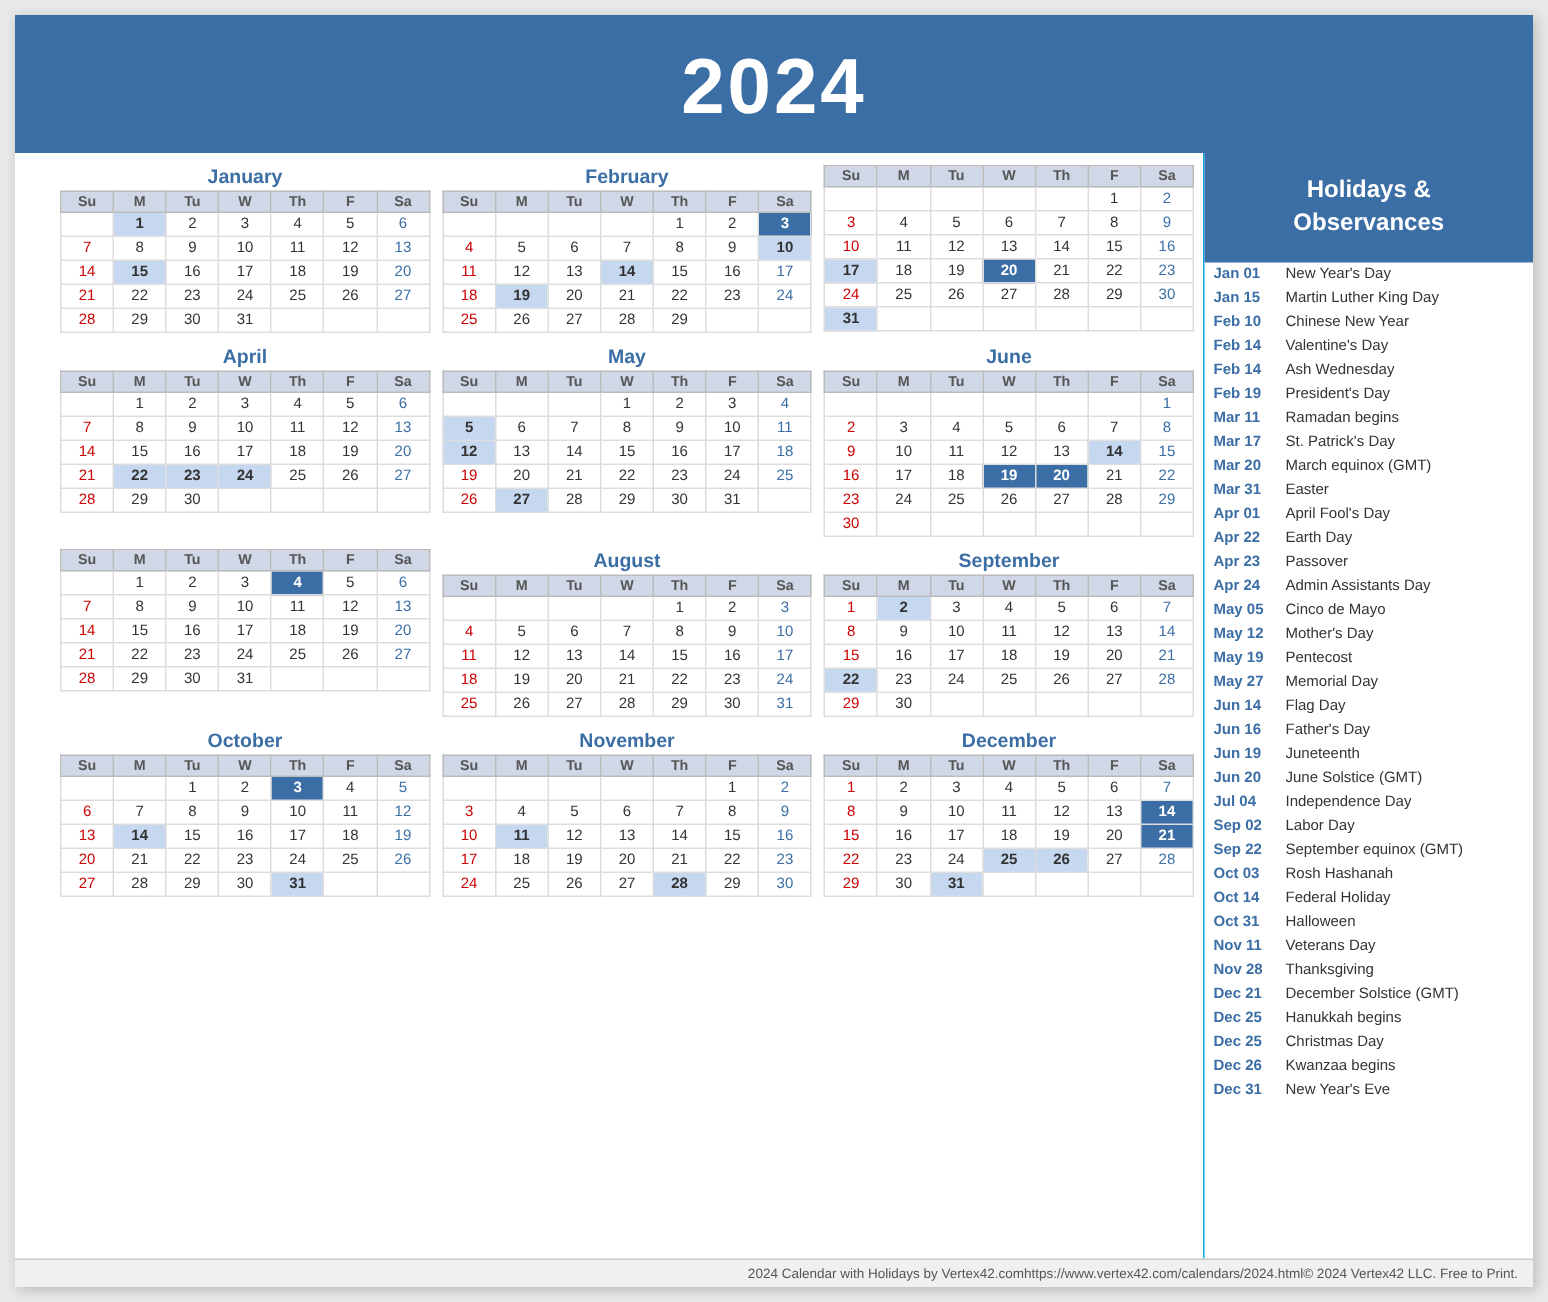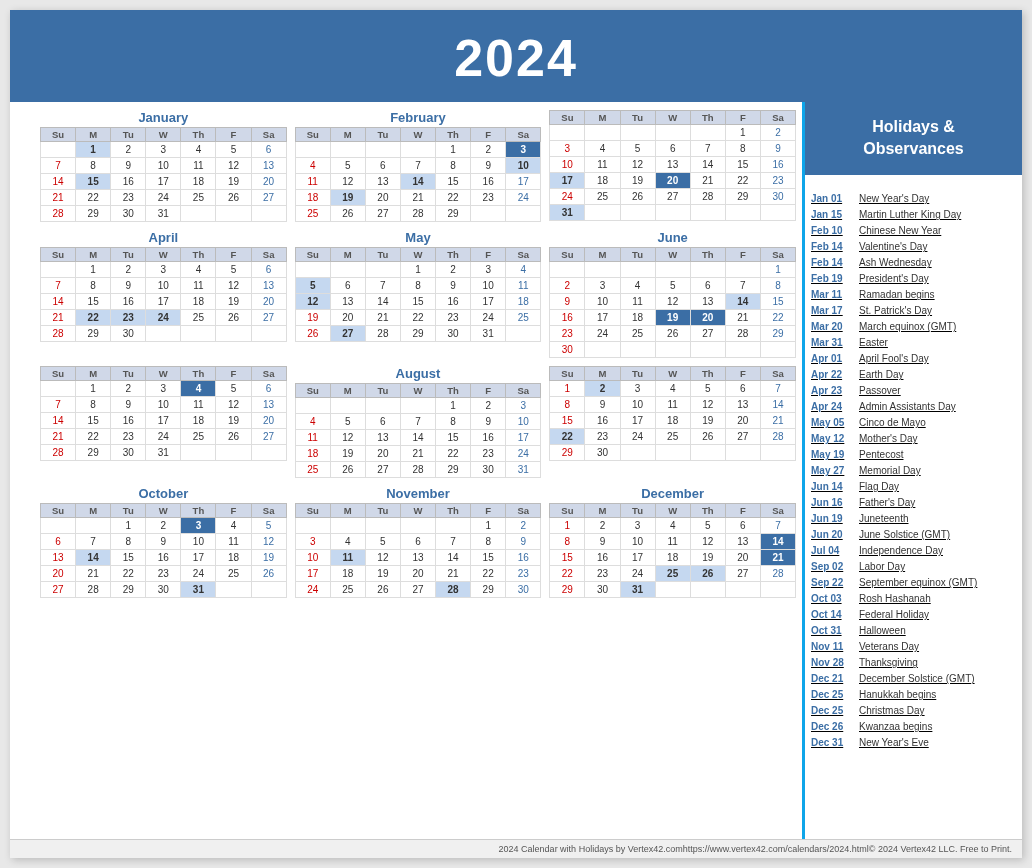--- a/index.html
+++ b/index.html
@@ -83,36 +83,35 @@
       font-weight: bold;
     }
     .month-table td.highlight-dark {
       background: #3b6ea5;
       color: white;
       font-weight: bold;
     }
     .month-table td.empty { background: white; }
     .sidebar {
       width: 220px;
-      border-left: 3px solid #0ea5e9;
+      border-left: 1px solid #0ea5e9;
       padding: 0;
     }
     .sidebar-title {
       background: #3b6ea5;
       color: white;
       text-align: center;
       font-size: 16px;
       font-weight: bold;
       padding: 14px 8px 14px;
       line-height: 1.4;
     }
     .sidebar-list {
-      padding: 16px 6px;
+      padding: 0 6px;
       font-size: 10.5px;
-      text-decoration: underline;
     }
     .sidebar-item {
       display: flex;
       padding: 1.5px 0;
       line-height: 1.3;
     }
     .sidebar-date {
       color: #3b6ea5;
       font-weight: bold;
       min-width: 48px;
@@ -656,20 +655,21 @@
                   <td>27</td>
                   <td>28</td>
                   <td>29</td>
                   <td>30</td>
                   <td class="sat">31</td>
                 </tr>
               </tbody>
             </table>
           </div>
           <div class="month-block">
+            <div class="month-title">September</div>
             <table class="month-table">
               <thead>
                 <tr>
                   <th>Su</th>
                   <th>M</th>
                   <th>Tu</th>
                   <th>W</th>
                   <th>Th</th>
                   <th>F</th>
                   <th>Sa</th>

